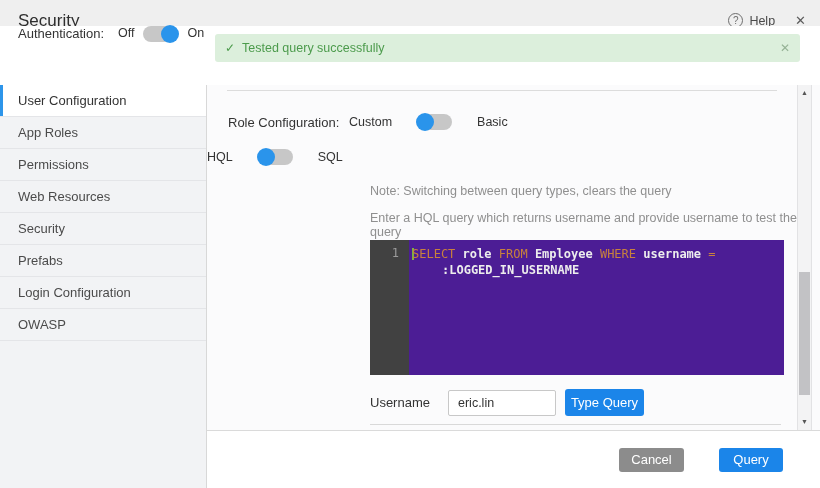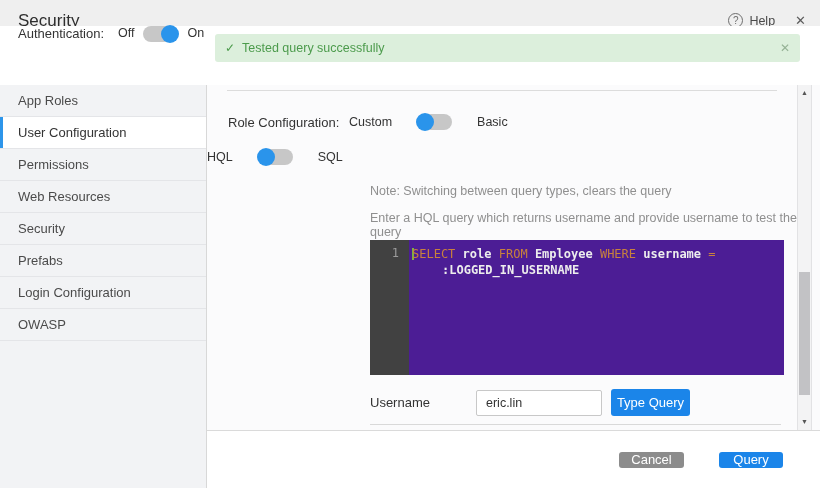--- a/index.html
+++ b/index.html
@@ -76,42 +76,42 @@
   .code-line.wrap { padding-left: 30px; }
   .tok-kw { color: #c8813d; }
   .tok-id { color: #ededed; font-weight: bold; }
   .tok-plain { color: #ddd; }
   .caret { display: inline-block; width: 2px; height: 12px; background: #7cb342;
            vertical-align: -2px; margin-right: -2px; }
 
   
   .username-row { margin: 14px 0 0 163px; display: flex; align-items: center; height: 27px; }
   .username-label { font-size: 13px; color: #333; width: 78px; flex: none; }
-  .username-input { width: 126px; height: 26px; border: 1px solid #c8c8c8; border-radius: 2px;
+  .username-input { width: 108px; height: 26px; border: 1px solid #c8c8c8; border-radius: 2px;
                     font-size: 12.5px; color: #333; padding: 0 9px;
-                    font-family: "Liberation Sans", sans-serif; background: #fff; margin-left: 28px; }
+                    font-family: "Liberation Sans", sans-serif; background: #fff; }
   .test-btn { margin-left: 9px; width: 79px; height: 27px; background: #1b85e9; color: #fff;
               border: none; border-radius: 3px; font-size: 13px; cursor: pointer;
               font-family: "Liberation Sans", sans-serif; }
   .hairline-bottom { height: 1px; background: #d9d9d9; margin: 8px 0 0 163px; width: 411px; }
 
   
   .vscroll { position: absolute; top: 0; bottom: 58px; right: 8px; width: 15px;
              background: #f3f3f4; border-left: 1px solid #e2e2e4; border-right: 1px solid #e2e2e4; }
   .vs-arrow { position: absolute; left: 0; right: 0; height: 12px; color: #555;
               font-size: 7px; text-align: center; line-height: 12px; cursor: pointer; }
   .vs-arrow.up { top: 2px; } .vs-arrow.down { bottom: 2px; }
   .vs-thumb { position: absolute; left: 1px; right: 1px; top: 187px; height: 123px;
               background: #c2c2c5; cursor: pointer; }
 
   
   .footer { position: absolute; left: 0; right: 0; bottom: 0; height: 58px; background: #fff;
             border-top: 1px solid #dadada; display: flex; align-items: center;
             justify-content: flex-end; }
-  .footer button { height: 16px; border: none; border-radius: 3px; color: #fff; font-size: 13px;
+  .footer button { height: 24px; border: none; border-radius: 3px; color: #fff; font-size: 13px;
                    cursor: pointer; font-family: "Liberation Sans", sans-serif; }
   .cancel-btn { width: 65px; background: #8c8c8c; margin-right: 35px; }
   .save-btn { width: 64px; background: #1b85e9; margin-right: 37px; }
 </style>
 </head>
 <body>
 
 <div class="dialog">
 
   <div class="header">
@@ -132,25 +132,25 @@
     <span class="tgl-text">On</span>
     <div class="banner">
       <span class="banner-check">✓</span>
       <span class="banner-msg">Tested query successfully</span>
       <span class="banner-close">✕</span>
     </div>
   </div>
 
   <div class="body">
     <div class="sidebar" id="sidebar">
-        <div class="side-item">
-          <span>App Roles</span>
-        </div>
         <div class="side-item selected">
           <span>User Configuration</span>
+        </div>
+        <div class="side-item">
+          <span>App Roles</span>
         </div>
         <div class="side-item">
           <span>Permissions</span>
         </div>
         <div class="side-item">
           <span>Web Resources</span>
         </div>
         <div class="side-item">
           <span>Security</span>
         </div>

